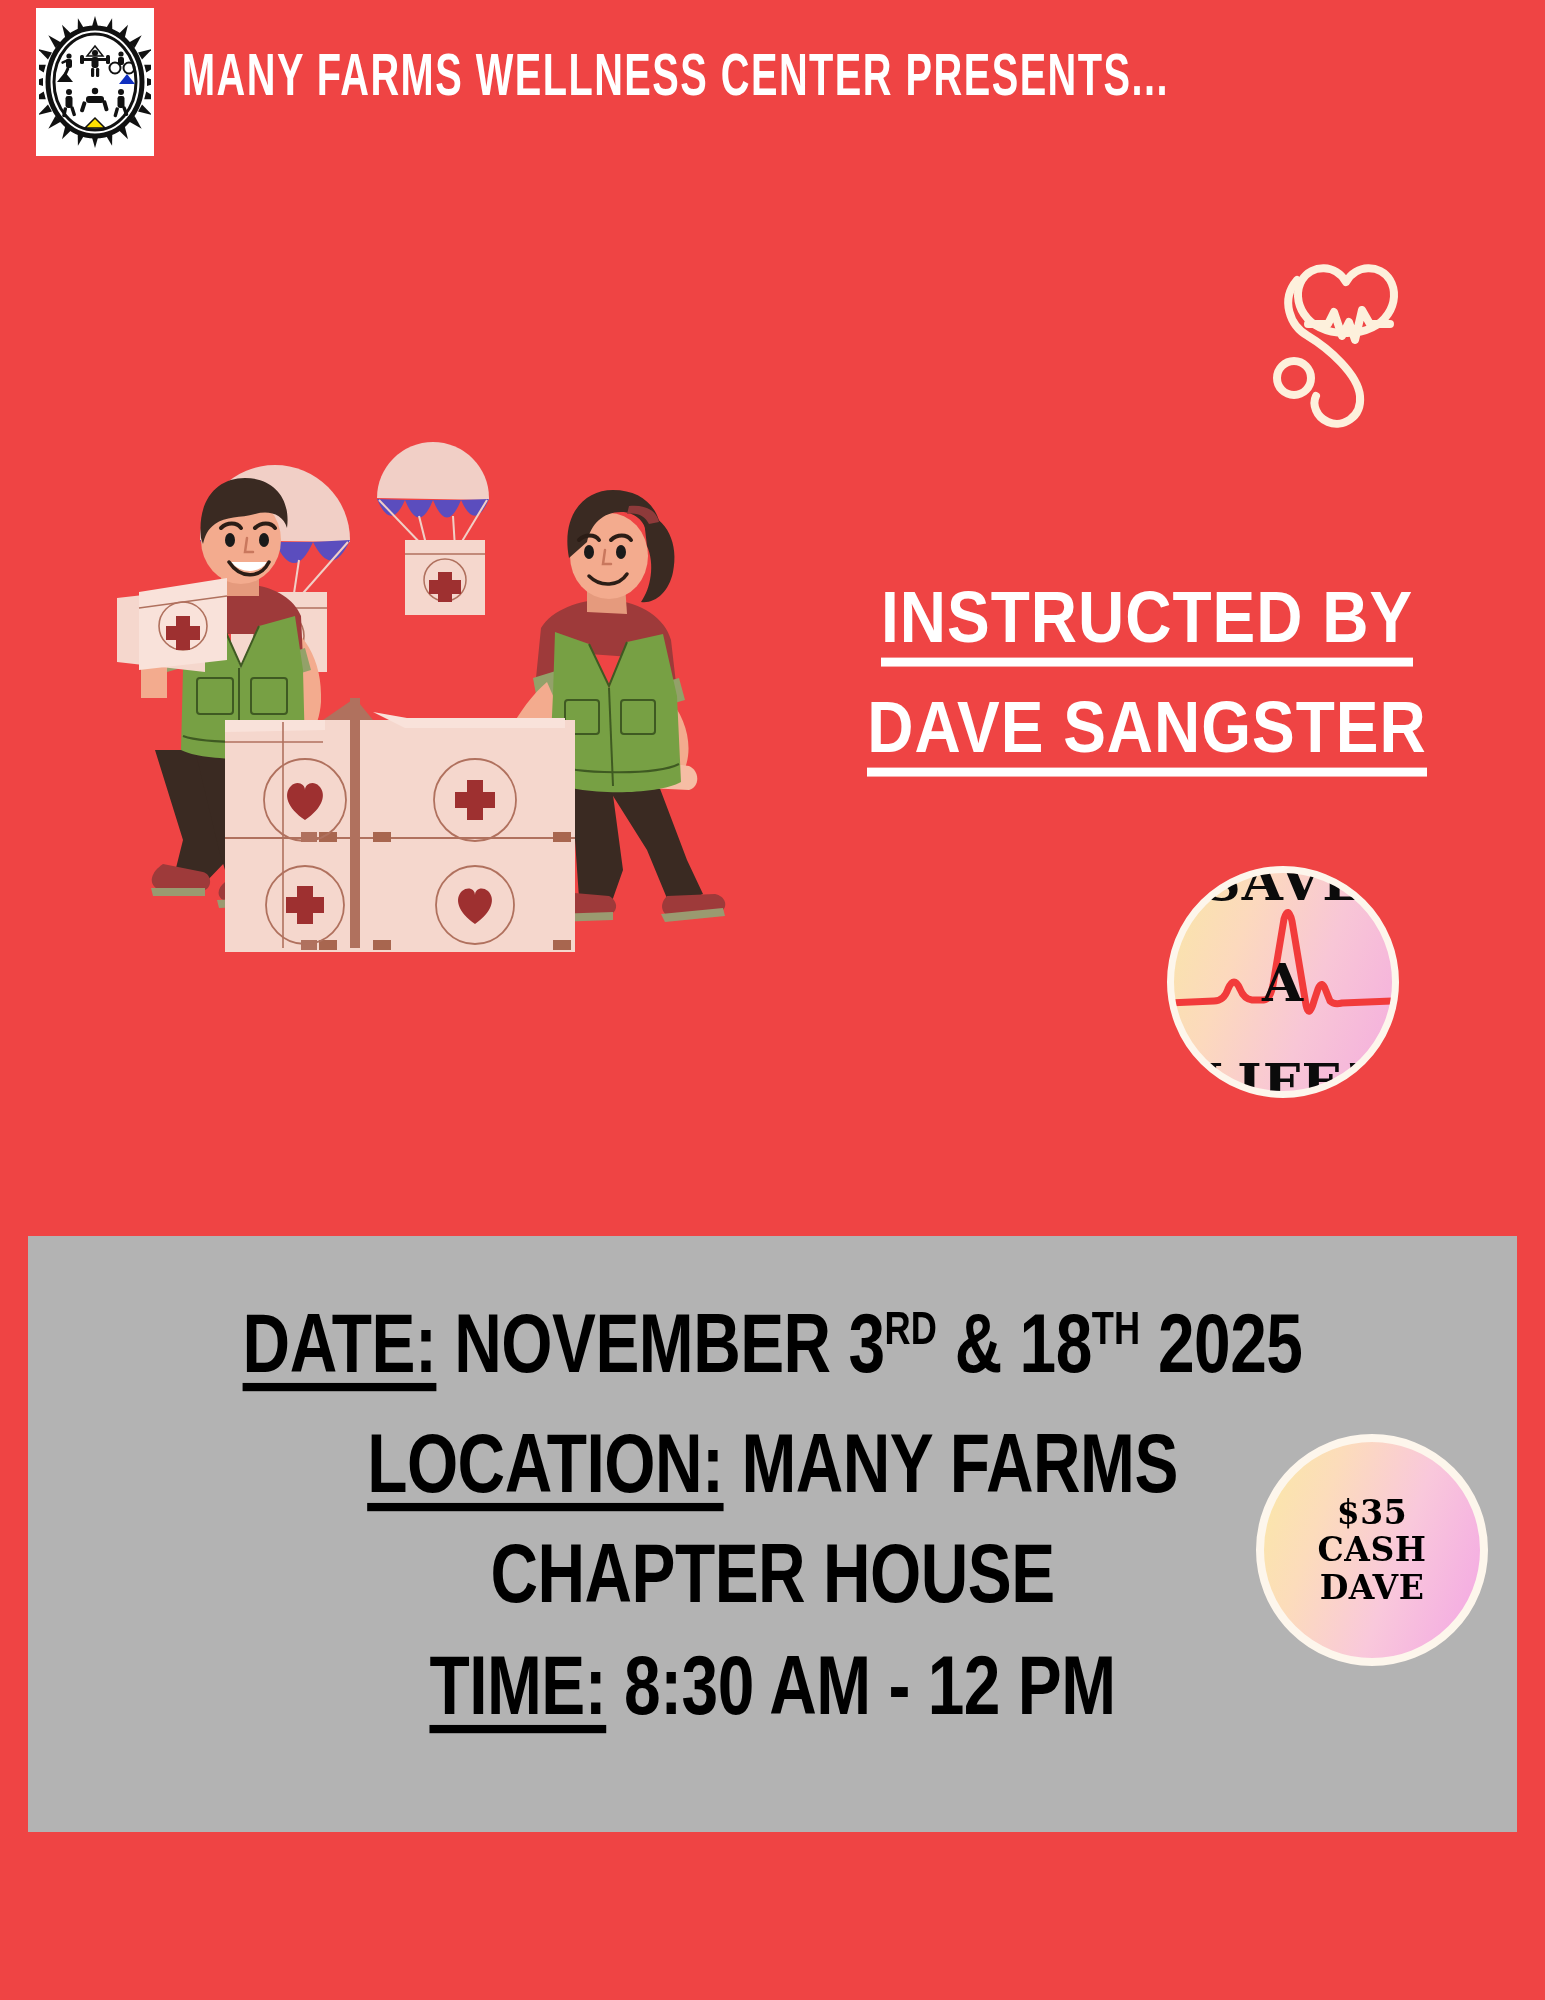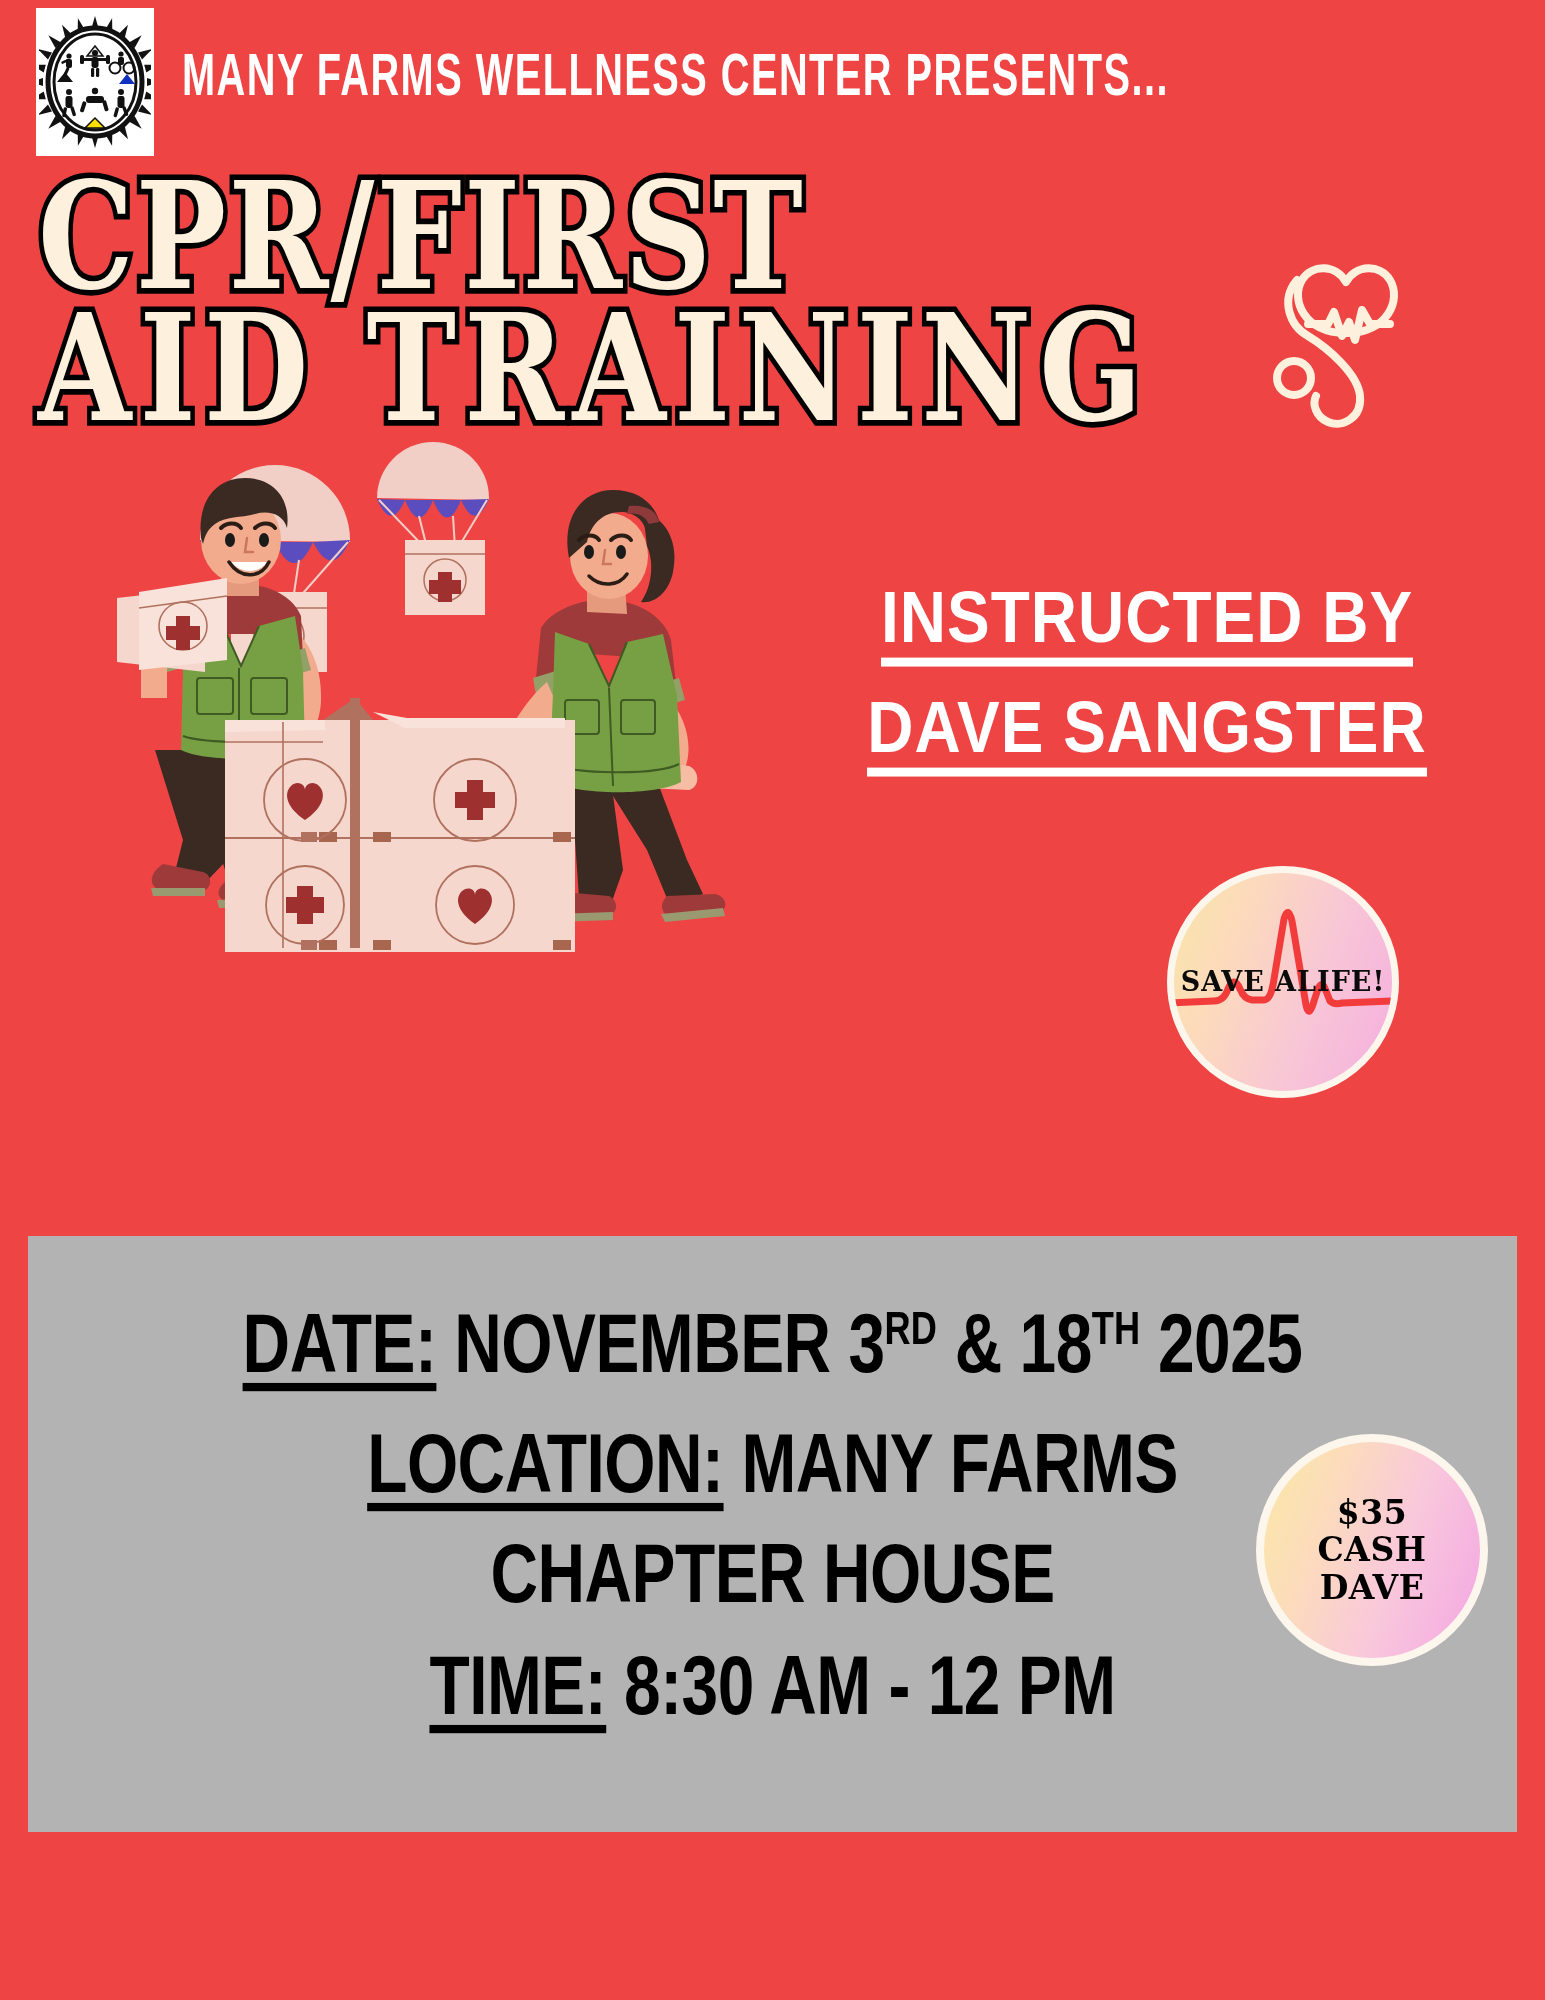--- a/index.html
+++ b/index.html
@@ -118,27 +118,27 @@
     border-radius: 50%;
     background: linear-gradient(110deg, #f9e6a8 0%, #fcd9bd 30%, #f8c6d6 62%, #f4aede 100%);
     border: 7px solid #fdf6ec;
     box-sizing: border-box;
     overflow: hidden;
   }
   .save-badge .badge-text {
     position: absolute;
     inset: 0;
     display: flex;
-    flex-direction: row;
+    flex-direction: column;
     align-items: center;
     justify-content: center;
     font-family: "DejaVu Serif", serif;
     font-weight: bold;
     color: #0b0b0b;
-    font-size: 27px;
+    font-size: 53px;
     line-height: 1.9;
     letter-spacing: 1px;
     z-index: 2;
     text-align: center;
   }
   .save-badge svg.ekg {
     position: absolute;
     left: -8px;
     top: 0;
     width: 248px;
@@ -360,24 +360,20 @@
               <rect x="78.5" y="84" width="7" height="12" rx="2.4"></rect>
             <rect x="77" y="95" width="3.4" height="10" rx="1.4" transform="rotate(16 77 95)"></rect>
             <rect x="83" y="95" width="3.4" height="10" rx="1.4" transform="rotate(-20 83 95)"></rect>
           </g>
         </g>
       </svg>
     </div>
     <div class="header-title">MANY FARMS WELLNESS CENTER PRESENTS...</div>
   </div>
 
-  <div class="title-wrap">
-    <div class="title-line l1">CPR/FIRST</div>
-    <div class="title-line l2">AID TRAINING</div>
-  </div>
 
   <div class="stetho-heart">
     <svg viewBox="0 0 180 200" width="180" height="200">
       <path d="M 47 42 C 30 62 40 88 58 98 L 58 98 C 78 110 108 136 110 158 C 112 180 92 190 78 184 C 66 179 62 166 66 158" fill="none" stroke="#fdf0dc" stroke-width="8" stroke-linecap="round"></path>
       <circle cx="44" cy="140" r="17" fill="none" stroke="#fdf0dc" stroke-width="8"></circle>
       <path d="M 95 95 C 55 95 40 62 52 42 C 62 26 86 26 96 44 C 106 26 130 26 140 42 C 152 62 137 95 97 95 Z" fill="none" stroke="#fdf0dc" stroke-width="8" stroke-linejoin="round"></path>
       <path d="M 58 86 L 78 86 L 84 74 L 92 98 L 99 84 L 105 102 L 112 72 L 120 86 L 140 86" fill="none" stroke="#fdf0dc" stroke-width="8" stroke-linecap="round" stroke-linejoin="round"></path>
     </svg>
   </div>
 

